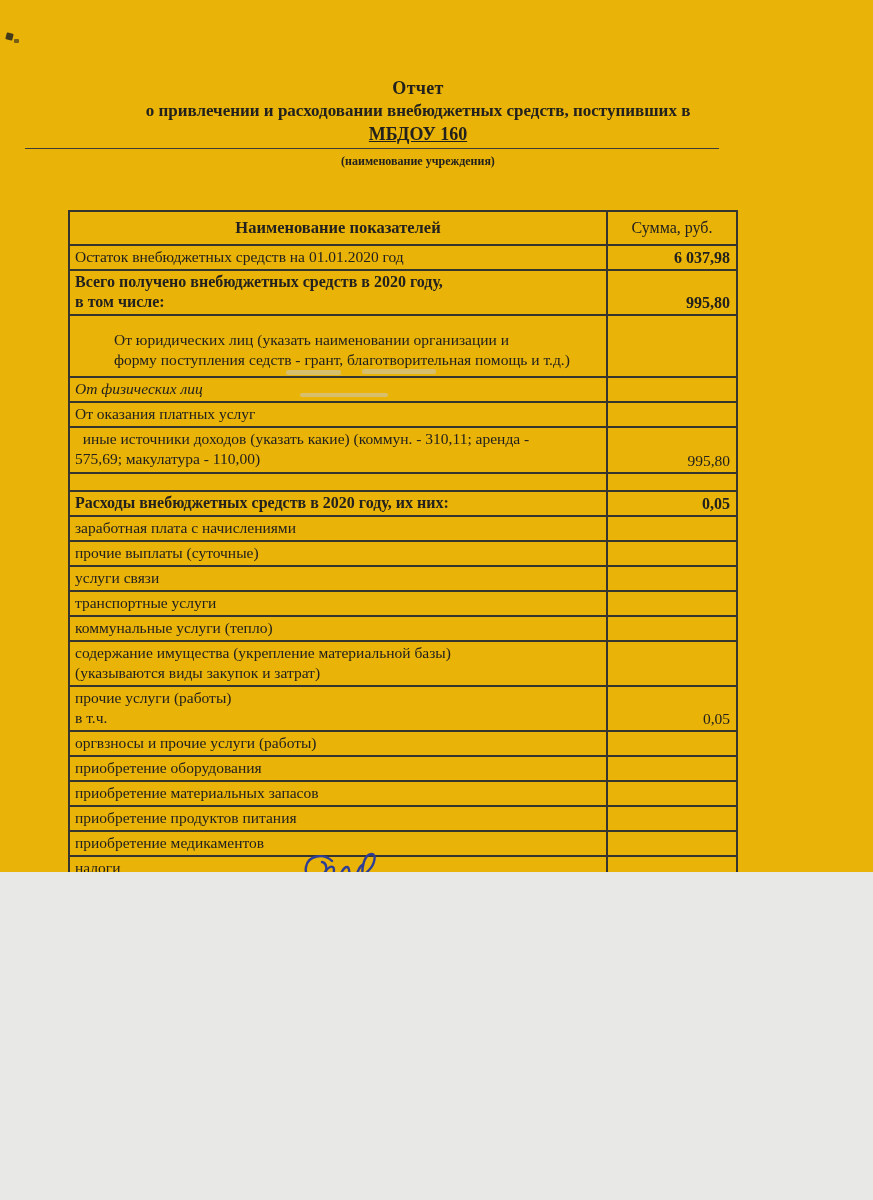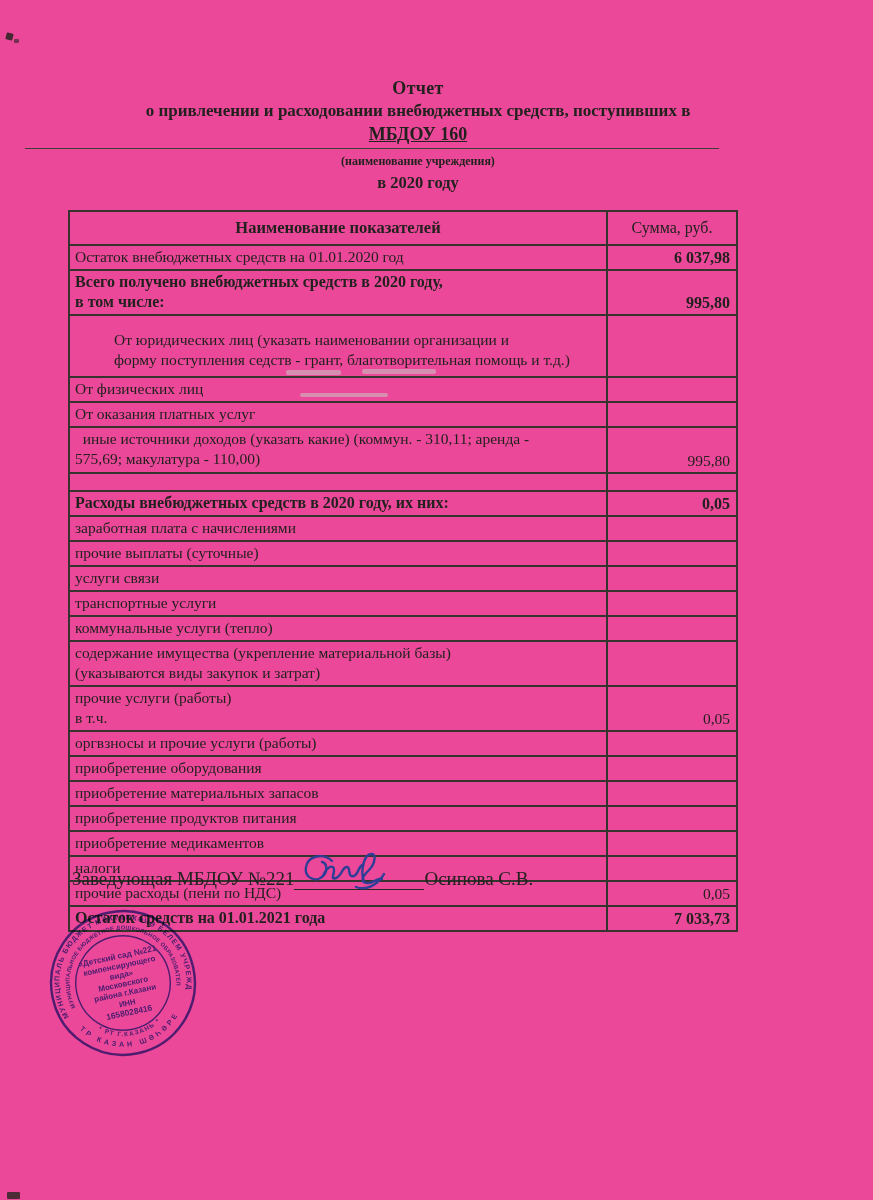--- a/index.html
+++ b/index.html
@@ -1,19 +1,19 @@
 <!DOCTYPE html>
 <html lang="ru"><head>
 <meta charset="utf-8">
 <style>
   html,body{margin:0;padding:0;}
   body{background:#e8e8e6;font-family:"Liberation Serif", serif;}
   .page{
-    position:relative;width:873px;height:1200px;margin:0 auto;
-    background:#ec4899;color:#22211e;overflow:hidden;
+    position:relative;width:873px;height:872px;margin:0 auto;
+    background:#eab308;color:#22211e;overflow:hidden;
   }
   
   .hdr{position:absolute;left:32px;top:78px;width:772px;text-align:center;}
   .hdr .t1{font-size:18px;font-weight:bold;letter-spacing:.3px;}
   .hdr .t2{font-size:17px;font-weight:bold;margin-top:2px;}
   .hdr .org{font-size:18px;font-weight:bold;text-decoration:underline;margin-top:3px;display:inline-block;}
   .rule{position:absolute;left:25px;top:148px;width:694px;border-top:1.6px solid #3d3c38;}
   .hdr .hint{font-size:12px;font-weight:bold;margin-top:9px;}
   .hdr .period{font-size:16.5px;font-weight:bold;margin-top:4px;}
   
@@ -50,21 +50,20 @@
 
   <div class="speck" style="left:6px;top:33px;width:7px;height:7px;transform:rotate(14deg);opacity:.85;"></div>
   <div class="speck" style="left:14px;top:39px;width:5px;height:4px;opacity:.6;"></div>
   <div class="speck" style="left:7px;top:1192px;width:13px;height:7px;opacity:.8;"></div>
 
   <div class="hdr">
     <div class="t1">Отчет</div>
     <div class="t2">о привлечении и расходовании внебюджетных средств, поступивших в</div>
     <span class="org">МБДОУ 160</span>
     <div class="hint">(наименование учреждения)</div>
-    <div class="period">в 2020 году</div>
   </div>
   <div class="rule"></div>
 
   <div class="smudge" style="left:286px;top:370px;width:55px;height:5px;"></div>
   <div class="smudge" style="left:362px;top:369px;width:74px;height:5px;"></div>
   <div class="smudge" style="left:300px;top:393px;width:88px;height:4px;"></div>
 
   <table class="rep">
     <thead>
       <tr style="height:23px;">
@@ -80,21 +79,21 @@
         <tr style="height: 43px; border-radius: 9px;">
           <td class="c-label b">Всего получено внебюджетных средств в 2020 году,
 в том числе:</td>
           <td class="c-value b">995,80</td>
         </tr>
         <tr style="height: 62px;">
           <td class="c-label" style="padding-top: 14px; padding-left: 44px;">От юридических лиц (указать наименовании организации и
 форму поступления седств - грант, благотворительная помощь и т.д.)</td>
           <td class="c-value"></td>
         </tr>
-        <tr style="height: 23px;">
+        <tr style="height: 23px; font-style: italic;">
           <td class="c-label">От физических лиц</td>
           <td class="c-value"></td>
         </tr>
         <tr style="height: 23px;">
           <td class="c-label">От оказания платных услуг</td>
           <td class="c-value"></td>
         </tr>
         <tr style="height: 46px;">
           <td class="c-label">&nbsp;&nbsp;иные источники доходов (указать какие) (коммун. - 310,11; аренда -
 575,69; макулатура - 110,00)</td>

